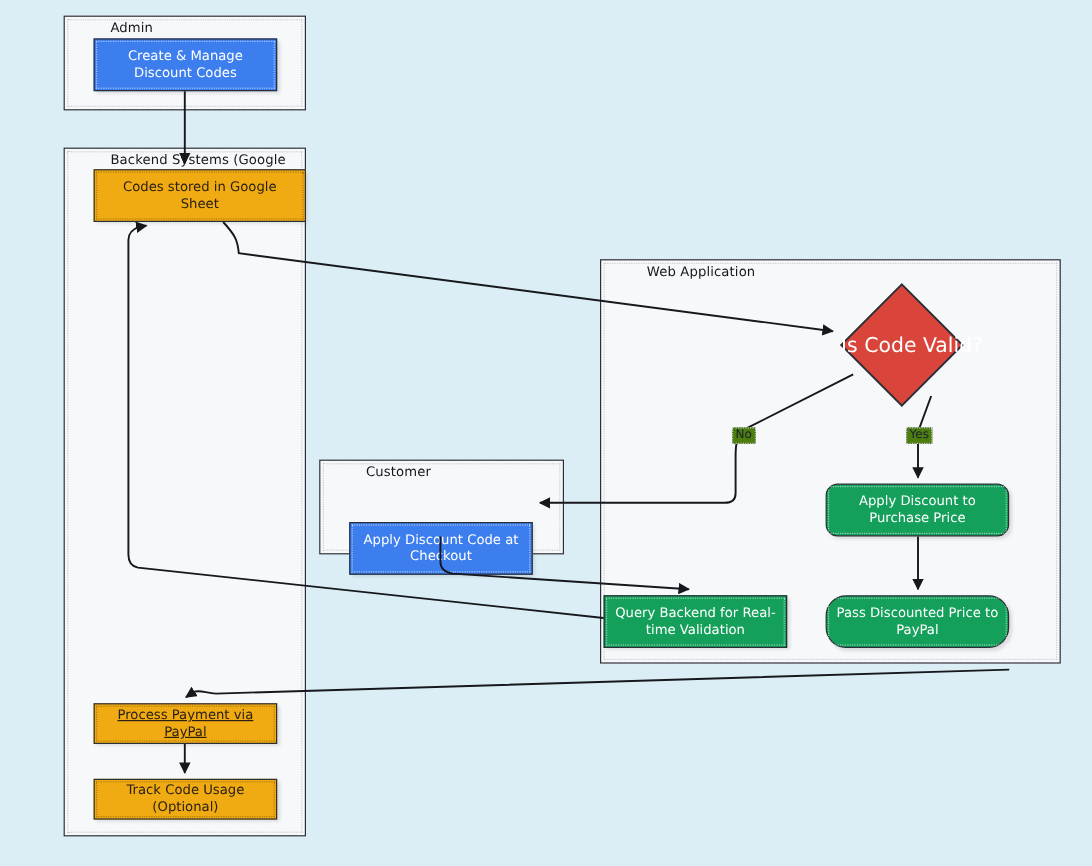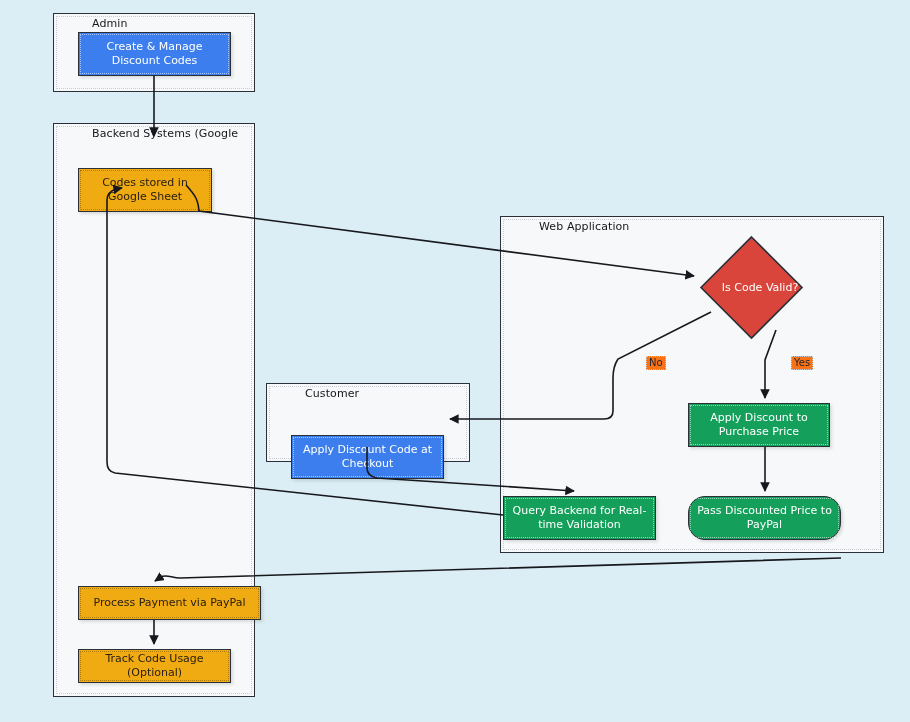--- a/index.html
+++ b/index.html
@@ -73,32 +73,31 @@
     border:1px dotted rgba(255,255,255,.55);
     pointer-events:none;
   }
   .n-yellow .node-dash{border-color:rgba(60,40,0,.35);}
   
   .diamond{
     position:absolute;z-index:2;
     display:flex;align-items:center;justify-content:center;
   }
   .diamond .dlabel{
-    position:relative;z-index:2;font-size:11px;color:#ffffff;
+    position:relative;z-index:2;font-size:17px;color:#ffffff;
     text-align:center;white-space:nowrap;margin-left:17px;
   }
   
   .edge-label{
     position:absolute;z-index:4;
     font-size:10px;color:#1d2330;
-    background:#f97316;
+    background:#4d7c0f;
     border:1px dotted #c3c7cf;
     padding:0px 2px;
     line-height:12px;
-    margin-left:36px;
   }
 </style>
 </head>
 <body>
 
 <div id="bg-grid"></div>
 <svg class="layer" id="bg-plus" viewBox="0 0 910 722">
   <defs>
     <pattern id="plusPat" width="54.2" height="54.2" patternUnits="userSpaceOnUse" patternTransform="translate(7,21)">
       <rect x="-5" y="-0.9" width="10" height="1.8" fill="#dceef5"></rect>
@@ -156,53 +155,53 @@
 
     <path d="M154,620 L154,644"></path>
   </g>
 </svg>
 
 <div class="node n-blue" style="left:78px;top:32px;width:153px;height:44px;">
   <span class="node-dash"></span>
   <span class="nlabel">Create &amp; Manage Discount Codes</span>
 </div>
 
-<div class="node n-yellow" style="left:78px;top:141px;width:134px;height:44px;margin-top:27px;">
+<div class="node n-yellow" style="left:78px;top:141px;width:177px;height:44px;">
   <span class="node-dash"></span>
   <span class="nlabel">Codes stored in Google Sheet</span>
 </div>
 
 <div class="diamond" style="left:699px;top:235px;width:105px;height:105px;">
   <svg width="105" height="105" viewBox="0 0 105 105" style="position:absolute;left:0;top:0;">
     <polygon points="52.5,2 103,52.5 52.5,103 2,52.5" fill="#d9453a" stroke="#2b2f38" stroke-width="1.6"></polygon>
   </svg>
   <span class="dlabel">Is Code Valid?</span>
 </div>
 
 <div class="node n-blue" style="left:291px;top:403px;width:153px;height:44px;margin-top:32px;">
   <span class="node-dash"></span>
   <span class="nlabel">Apply Discount Code at Checkout</span>
 </div>
 
-<div class="node n-green" style="left:688px;top:403px;width:142px;height:44px;">
+<div class="node n-green" style="left:688px;top:403px;width:153px;height:44px;border-radius:10px;">
   <span class="node-dash"></span>
   <span class="nlabel">Apply Discount to Purchase Price</span>
 </div>
 
 <div class="node n-green" style="left:503px;top:496px;width:153px;height:44px;">
   <span class="node-dash"></span>
   <span class="nlabel">Query Backend for Real-time Validation</span>
 </div>
 
 <div class="node n-green" style="left:688px;top:496px;width:153px;height:44px;border-radius:17px;">
   <span class="node-dash"></span>
   <span class="nlabel">Pass Discounted Price to PayPal</span>
 </div>
 
-<div class="node n-yellow" style="left:78px;top:586px;width:183px;height:34px;">
+<div class="node n-yellow" style="left:78px;top:586px;width:153px;height:34px;text-decoration:underline;">
   <span class="node-dash"></span>
   <span class="nlabel">Process Payment via PayPal</span>
 </div>
 
 <div class="node n-yellow" style="left:78px;top:649px;width:153px;height:34px;">
   <span class="node-dash"></span>
   <span class="nlabel">Track Code Usage (Optional)</span>
 </div>
 
 <div class="edge-label" style="left:610px;top:356px;">No</div>

